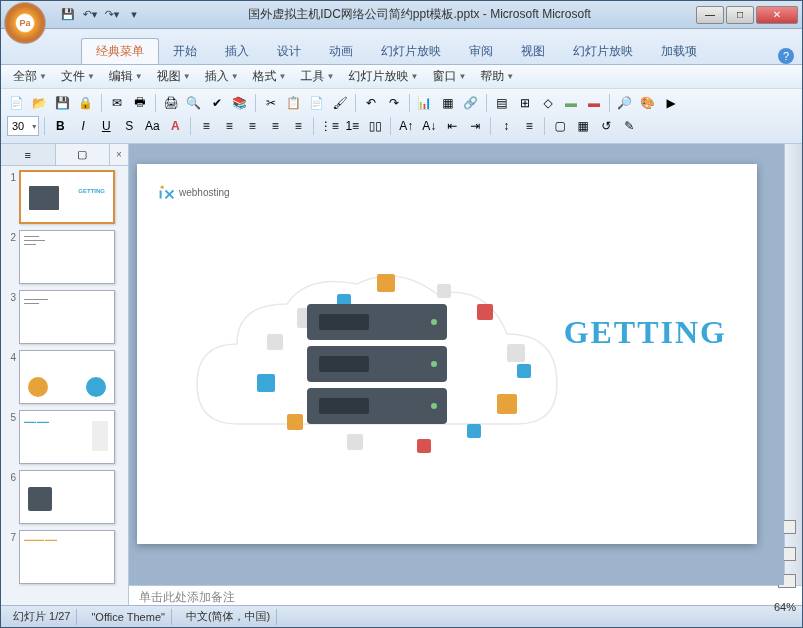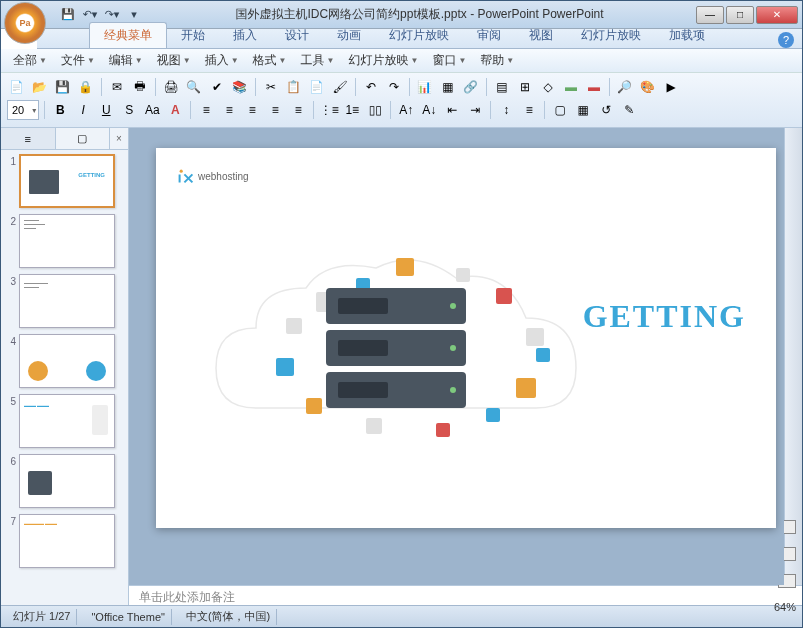--- a/index.html
+++ b/index.html
@@ -6,21 +6,21 @@
 body { background: #5b7a9a; overflow: hidden; }
 .window { width: 803px; height: 628px; background: #fff; border: 1px solid #3b5a7a; display: flex; flex-direction: column; }
 .titlebar { height: 28px; background: linear-gradient(#d7e4f2, #bcd3ea); display: flex; align-items: center; padding: 0 4px; border-bottom: 1px solid #9ab; }
 .office-btn { width: 42px; height: 42px; position: absolute; top: 2px; left: 4px; z-index: 10; background: radial-gradient(circle, #fff 30%, #f0a030 35%, #c73 60%); border-radius: 50%; border: 1px solid #aaa; display:flex; align-items:center; justify-content:center; font-size:9px; color:#c73; font-weight:bold; }
 .qat { margin-left: 54px; display: flex; gap: 4px; align-items: center; }
 .qat-btn { width: 18px; height: 18px; display:flex; align-items:center; justify-content:center; font-size:11px; color:#345; }
 .title-text { flex: 1; text-align: center; font-size: 12px; color: #333; }
 .win-controls { display: flex; gap: 2px; }
 .win-btn { width: 28px; height: 18px; border: 1px solid #888; background: linear-gradient(#eee,#ccc); border-radius: 2px; display:flex; align-items:center; justify-content:center; font-size:10px; }
 .win-btn.close { background: linear-gradient(#e88,#c44); color:#fff; width: 42px; }
-.ribbon-tabs { height: 20px; background: linear-gradient(#e7f0fa,#d8e6f5); display: flex; align-items: flex-end; padding-left: 52px; border-bottom: 1px solid #a4b8cf; margin-left: 36px; }
+.ribbon-tabs { height: 36px; background: linear-gradient(#e7f0fa,#d8e6f5); display: flex; align-items: flex-end; padding-left: 80px; border-bottom: 1px solid #a4b8cf; }
 .tab { padding: 4px 14px; font-size: 12px; color: #3a5a8a; cursor: pointer; }
 .tab.active { background: #f5f9fd; border: 1px solid #a4b8cf; border-bottom: none; border-radius: 3px 3px 0 0; color: #c63; }
 .help-icon { margin-left: auto; margin-right: 8px; width:16px; height:16px; background:#4a90d9; border-radius:50%; color:#fff; font-size:11px; display:flex; align-items:center; justify-content:center; }
 .menubar { height: 24px; background: linear-gradient(#f7fbff,#e2edf8); display:flex; align-items:center; padding: 0 6px; gap:2px; border-bottom:1px solid #cdd; }
 .menu-item { font-size: 12px; color:#333; padding: 2px 6px; display:flex; align-items:center; gap:2px; }
 .menu-item .dd { font-size:8px; color:#666; }
 .toolbar { background: linear-gradient(#f2f7fd,#dce8f5); padding: 4px 6px; border-bottom:1px solid #b5c8dc; }
 .tb-row { display:flex; align-items:center; gap:3px; margin-bottom:3px; flex-wrap:nowrap; }
 .tb-btn { width:20px; height:20px; display:flex; align-items:center; justify-content:center; font-size:12px; border:1px solid transparent; }
 .tb-sep { width:1px; height:18px; background:#b5c8dc; margin:0 2px; }
@@ -31,21 +31,21 @@
 .panel-tabs { height:22px; display:flex; border-bottom:1px solid #b5c8dc; }
 .panel-tab { flex:1; font-size:11px; display:flex; align-items:center; justify-content:center; background:#e0e8f2; border-right:1px solid #b5c8dc; }
 .panel-tab.active { background:#eef3f9; }
 .panel-close { width:18px; display:flex; align-items:center; justify-content:center; font-size:10px; color:#666; }
 .thumbs { padding:4px; }
 .thumb-item { display:flex; margin-bottom:6px; }
 .thumb-num { width:14px; font-size:10px; color:#667; text-align:right; padding-right:3px; padding-top:2px; }
 .thumb { width:96px; height:54px; background:#fff; border:1px solid #aab; box-shadow:1px 1px 2px rgba(0,0,0,0.15); position:relative; overflow:hidden; }
 .thumb.selected { border:2px solid #d98f3e; }
 .editor { flex:1; display:flex; flex-direction:column; }
-.canvas-area { flex:1; background:#9db4cc; display:flex; align-items:flex-start; justify-content:flex-end; padding:20px 8px; overflow:auto; position:relative; }
+.canvas-area { flex:1; background:#9db4cc; display:flex; align-items:flex-start; justify-content:flex-start; padding:20px 8px; overflow:auto; position:relative; }
 .slide { width:620px; height:380px; background:#fff; box-shadow:0 2px 8px rgba(0,0,0,0.3); position:relative; overflow:hidden; }
 .vscroll { width:18px; background:linear-gradient(90deg,#e8eef6,#d4dde8); border-left:1px solid #b5c8dc; }
 .logo { position:absolute; top:20px; left:22px; display:flex; align-items:center; gap:4px; }
 .logo-ix { width:16px; height:16px; }
 .logo-text { font-size:10px; color:#666; }
 .cloud-bg { position:absolute; top:80px; left:40px; width:400px; height:240px; }
 .server-stack { position:absolute; top:140px; left:170px; }
 .server { width:140px; height:36px; background:#4a5560; border-radius:4px; margin-bottom:6px; position:relative; }
 .server-led { position:absolute; right:10px; top:15px; width:6px; height:6px; background:#7ec97e; border-radius:50%; }
 .server-slot { position:absolute; left:12px; top:10px; width:50px; height:16px; background:#2f3740; border-radius:2px; }
@@ -73,21 +73,21 @@
     <div class="office-btn">Pa</div>
     <div class="qat">
       <span class="qat-btn">💾</span>
       <span class="qat-btn">↶▾</span>
       <span class="qat-btn">↷▾</span>
       <span class="qat-btn">▾</span>
     </div>
     <div class="title-text">
       <span>国外虚拟主机IDC网络公司简约ppt模板.pptx</span>
       <span> - </span>
-      <span>PowerPoint PowerPoint</span>
+      <span>Microsoft Microsoft</span>
     </div>
     <div class="win-controls">
       <div class="win-btn">—</div>
       <div class="win-btn">□</div>
       <div class="win-btn close">✕</div>
     </div>
   </div>
 
   <div class="ribbon-tabs">
     <div class="tab active">经典菜单</div>
@@ -178,21 +178,21 @@
       <span class="tb-btn">◇</span>
       <span class="tb-btn" style="color:#6a6">▬</span>
       <span class="tb-btn" style="color:#c44">▬</span>
       <span class="tb-sep"></span>
       <span class="tb-btn">🔎</span>
       <span class="tb-btn">🎨</span>
       <span class="tb-btn">▶</span>
     </div>
     <div class="tb-row">
       <div class="tb-combo">
-          <span>20</span>
+          <span>30</span>
         </div>
       <span class="tb-sep"></span>
       <span class="tb-btn">
           <b>B</b>
         </span>
       <span class="tb-btn">
           <i>I</i>
         </span>
       <span class="tb-btn">
           <u>U</u>

